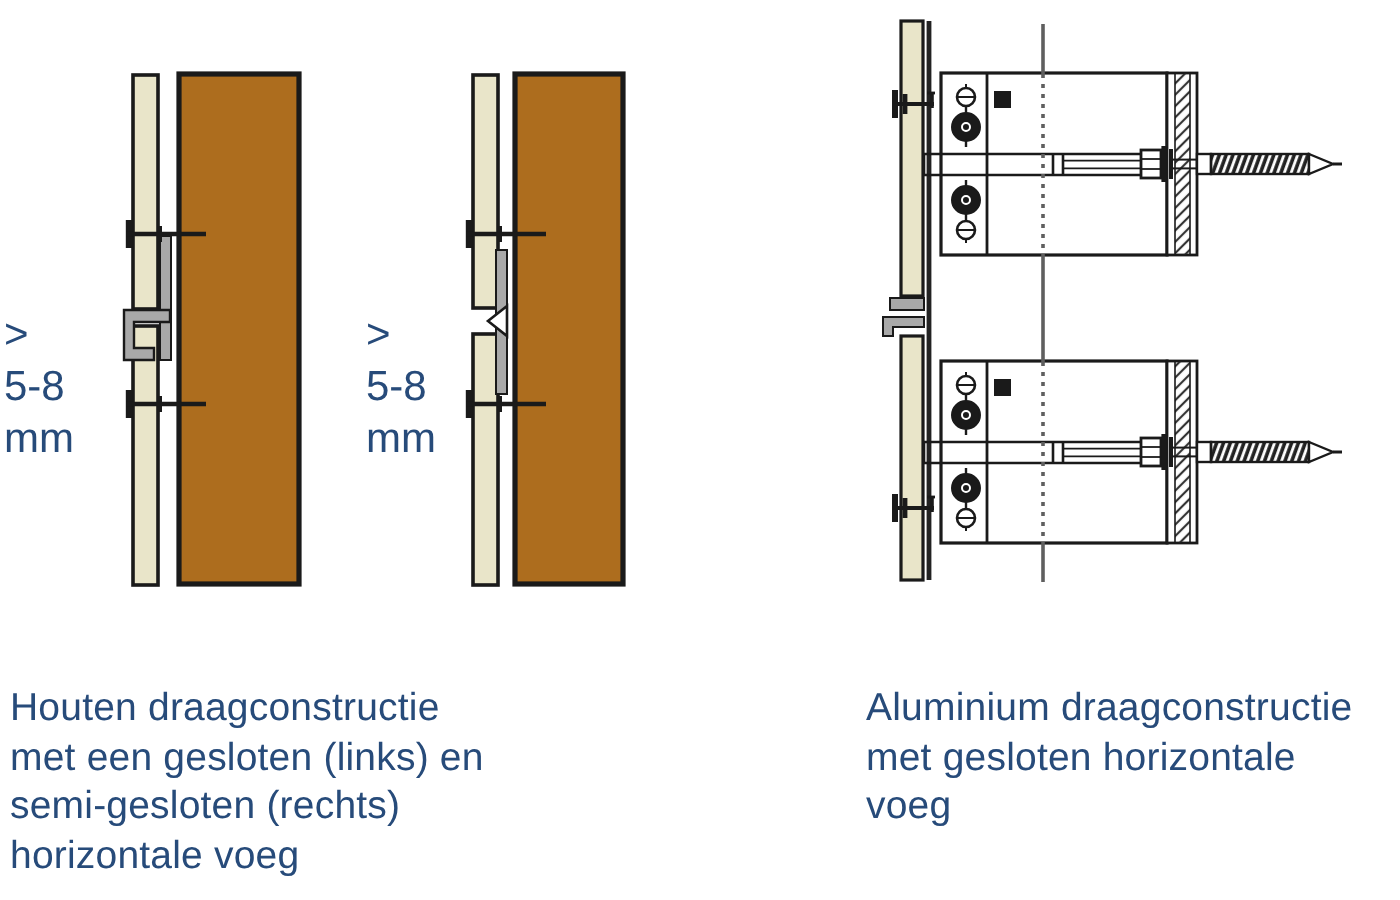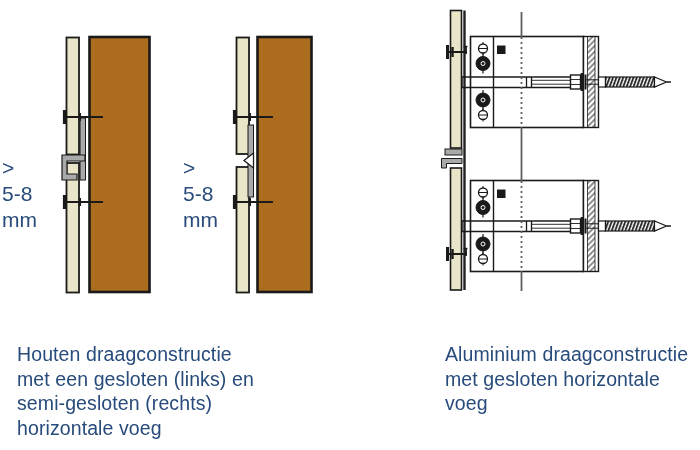--- a/index.html
+++ b/index.html
@@ -2,21 +2,21 @@
 <html style="--panel: #e9e5c9; --wood: #ad6d1e; --profile: #a9a9a9; --profile-dark: #8f8f8f; --line: #1a1a1a; --center: #5f5f5f; --text: #274b7a;"><head>
 <meta charset="utf-8">
 <style>
   html,body{margin:0;padding:0;background:#fff;}
   .canvas{position:relative;width:700px;height:450px;background:#fff;overflow:hidden;
           font-family:"Liberation Sans",sans-serif;}
   .art{position:absolute;left:0;top:0;width:700px;height:450px;}
   .dim-label{position:absolute;color:var(--text);font-size:21px;line-height:26px;font-weight:400;}
   .dim-label span{display:block;}
   .caption{position:absolute;color:var(--text);font-size:19.5px;line-height:24.5px;
-           white-space:pre-line;font-weight:400;letter-spacing:0.1px;margin-left:12px;}
+           white-space:pre-line;font-weight:400;letter-spacing:0.1px;}
 </style>
 </head>
 <body>
 
 <div class="canvas">
 
   <svg class="art" viewBox="0 0 700 450">
     <defs>
       <pattern id="hatch" width="4" height="4" patternUnits="userSpaceOnUse" patternTransform="rotate(45)">
         <line x1="1" y1="0" x2="1" y2="4" stroke="#333" stroke-width="1.1"></line>

